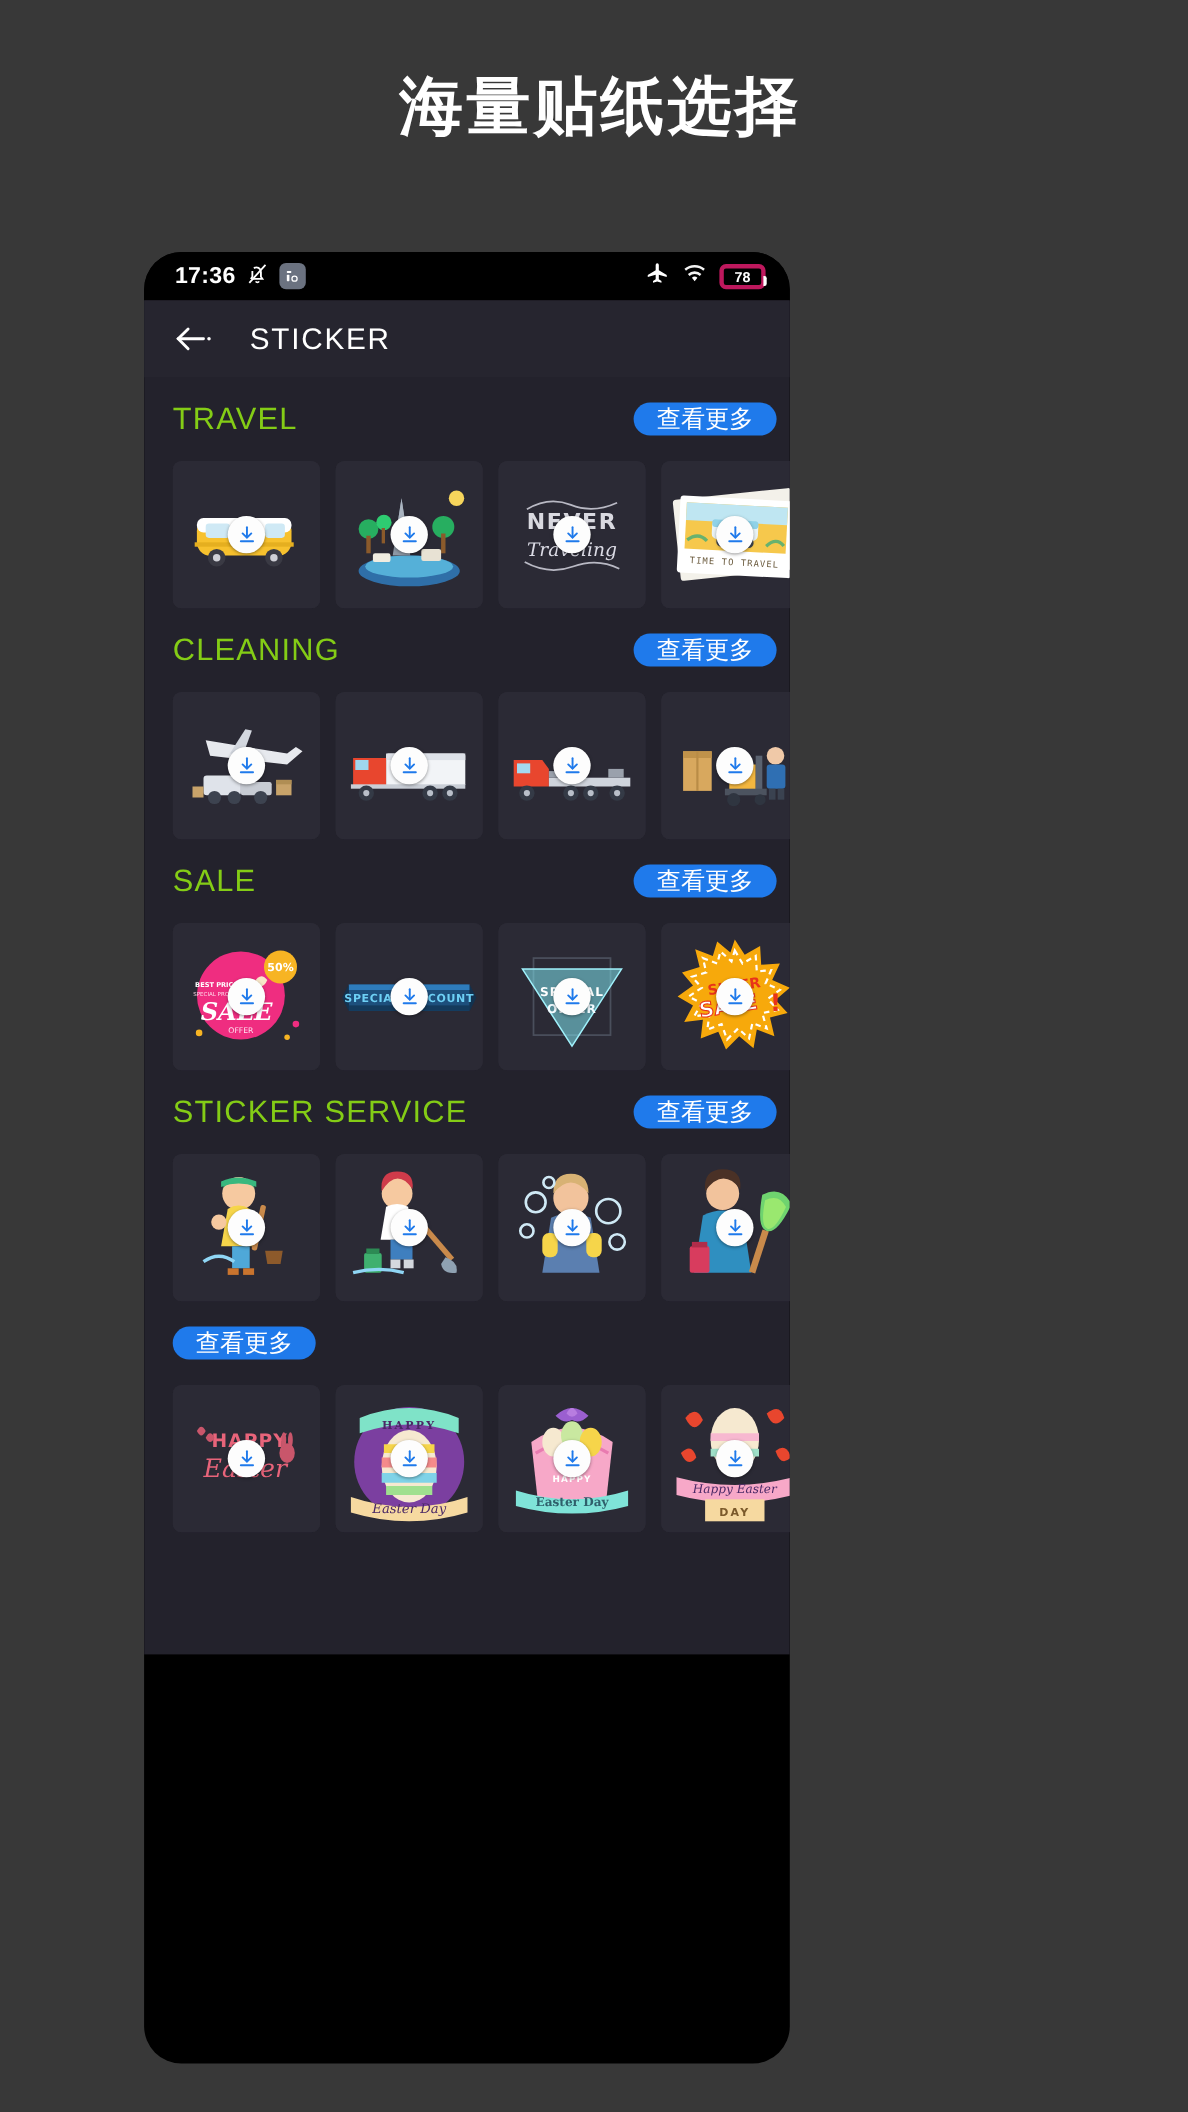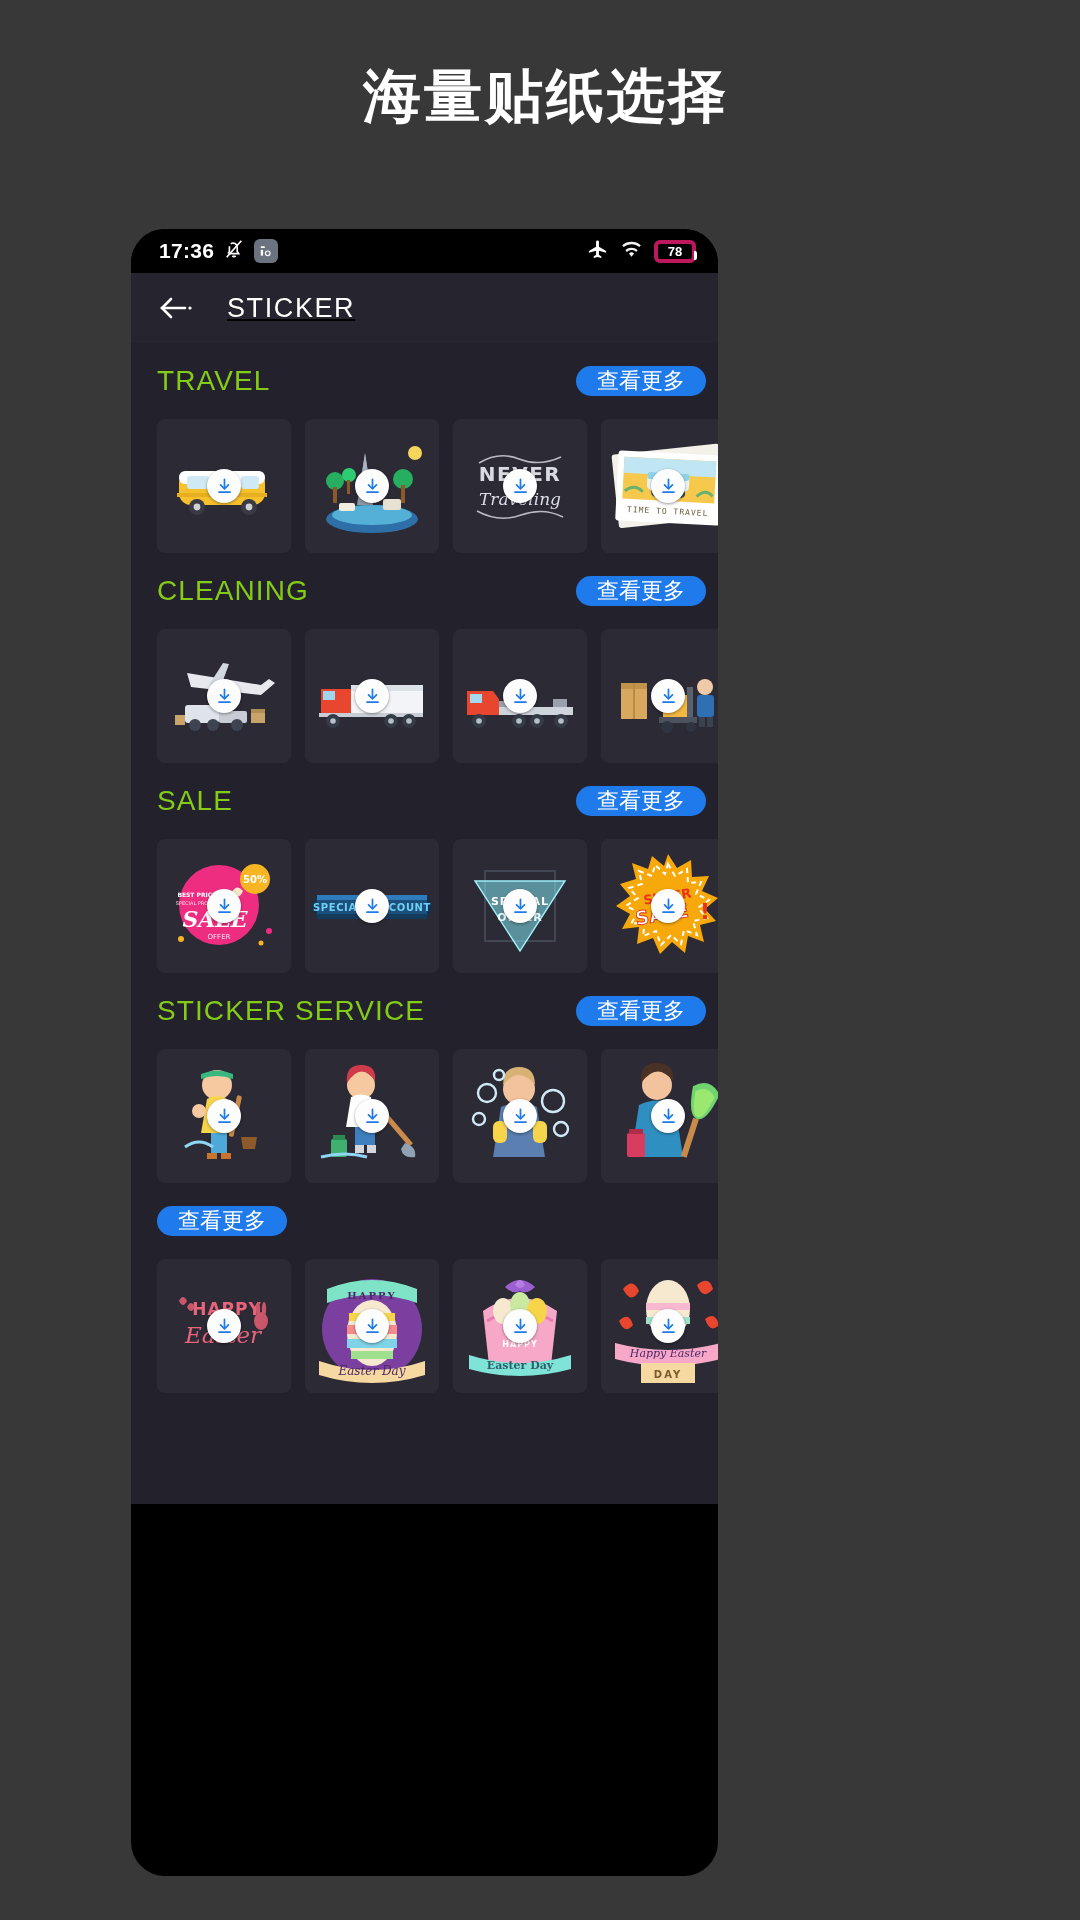--- a/index.html
+++ b/index.html
@@ -68,21 +68,20 @@
     position:relative;
     overflow:hidden;
   }
 
   .appbar {
     height:70px;
     background:#26252f;
     display:flex; align-items:center;
     padding-left:24px;
     gap:30px;
-    text-decoration:underline;
   }
   .back-arrow { width:42px; height:42px; position:relative; }
   .appbar-title {
     color:#fff; font-size:27px; letter-spacing:1.6px;
   }
 
   .scroll-area { position:relative; }
 
   .section { padding:0; }
   .section-head {

